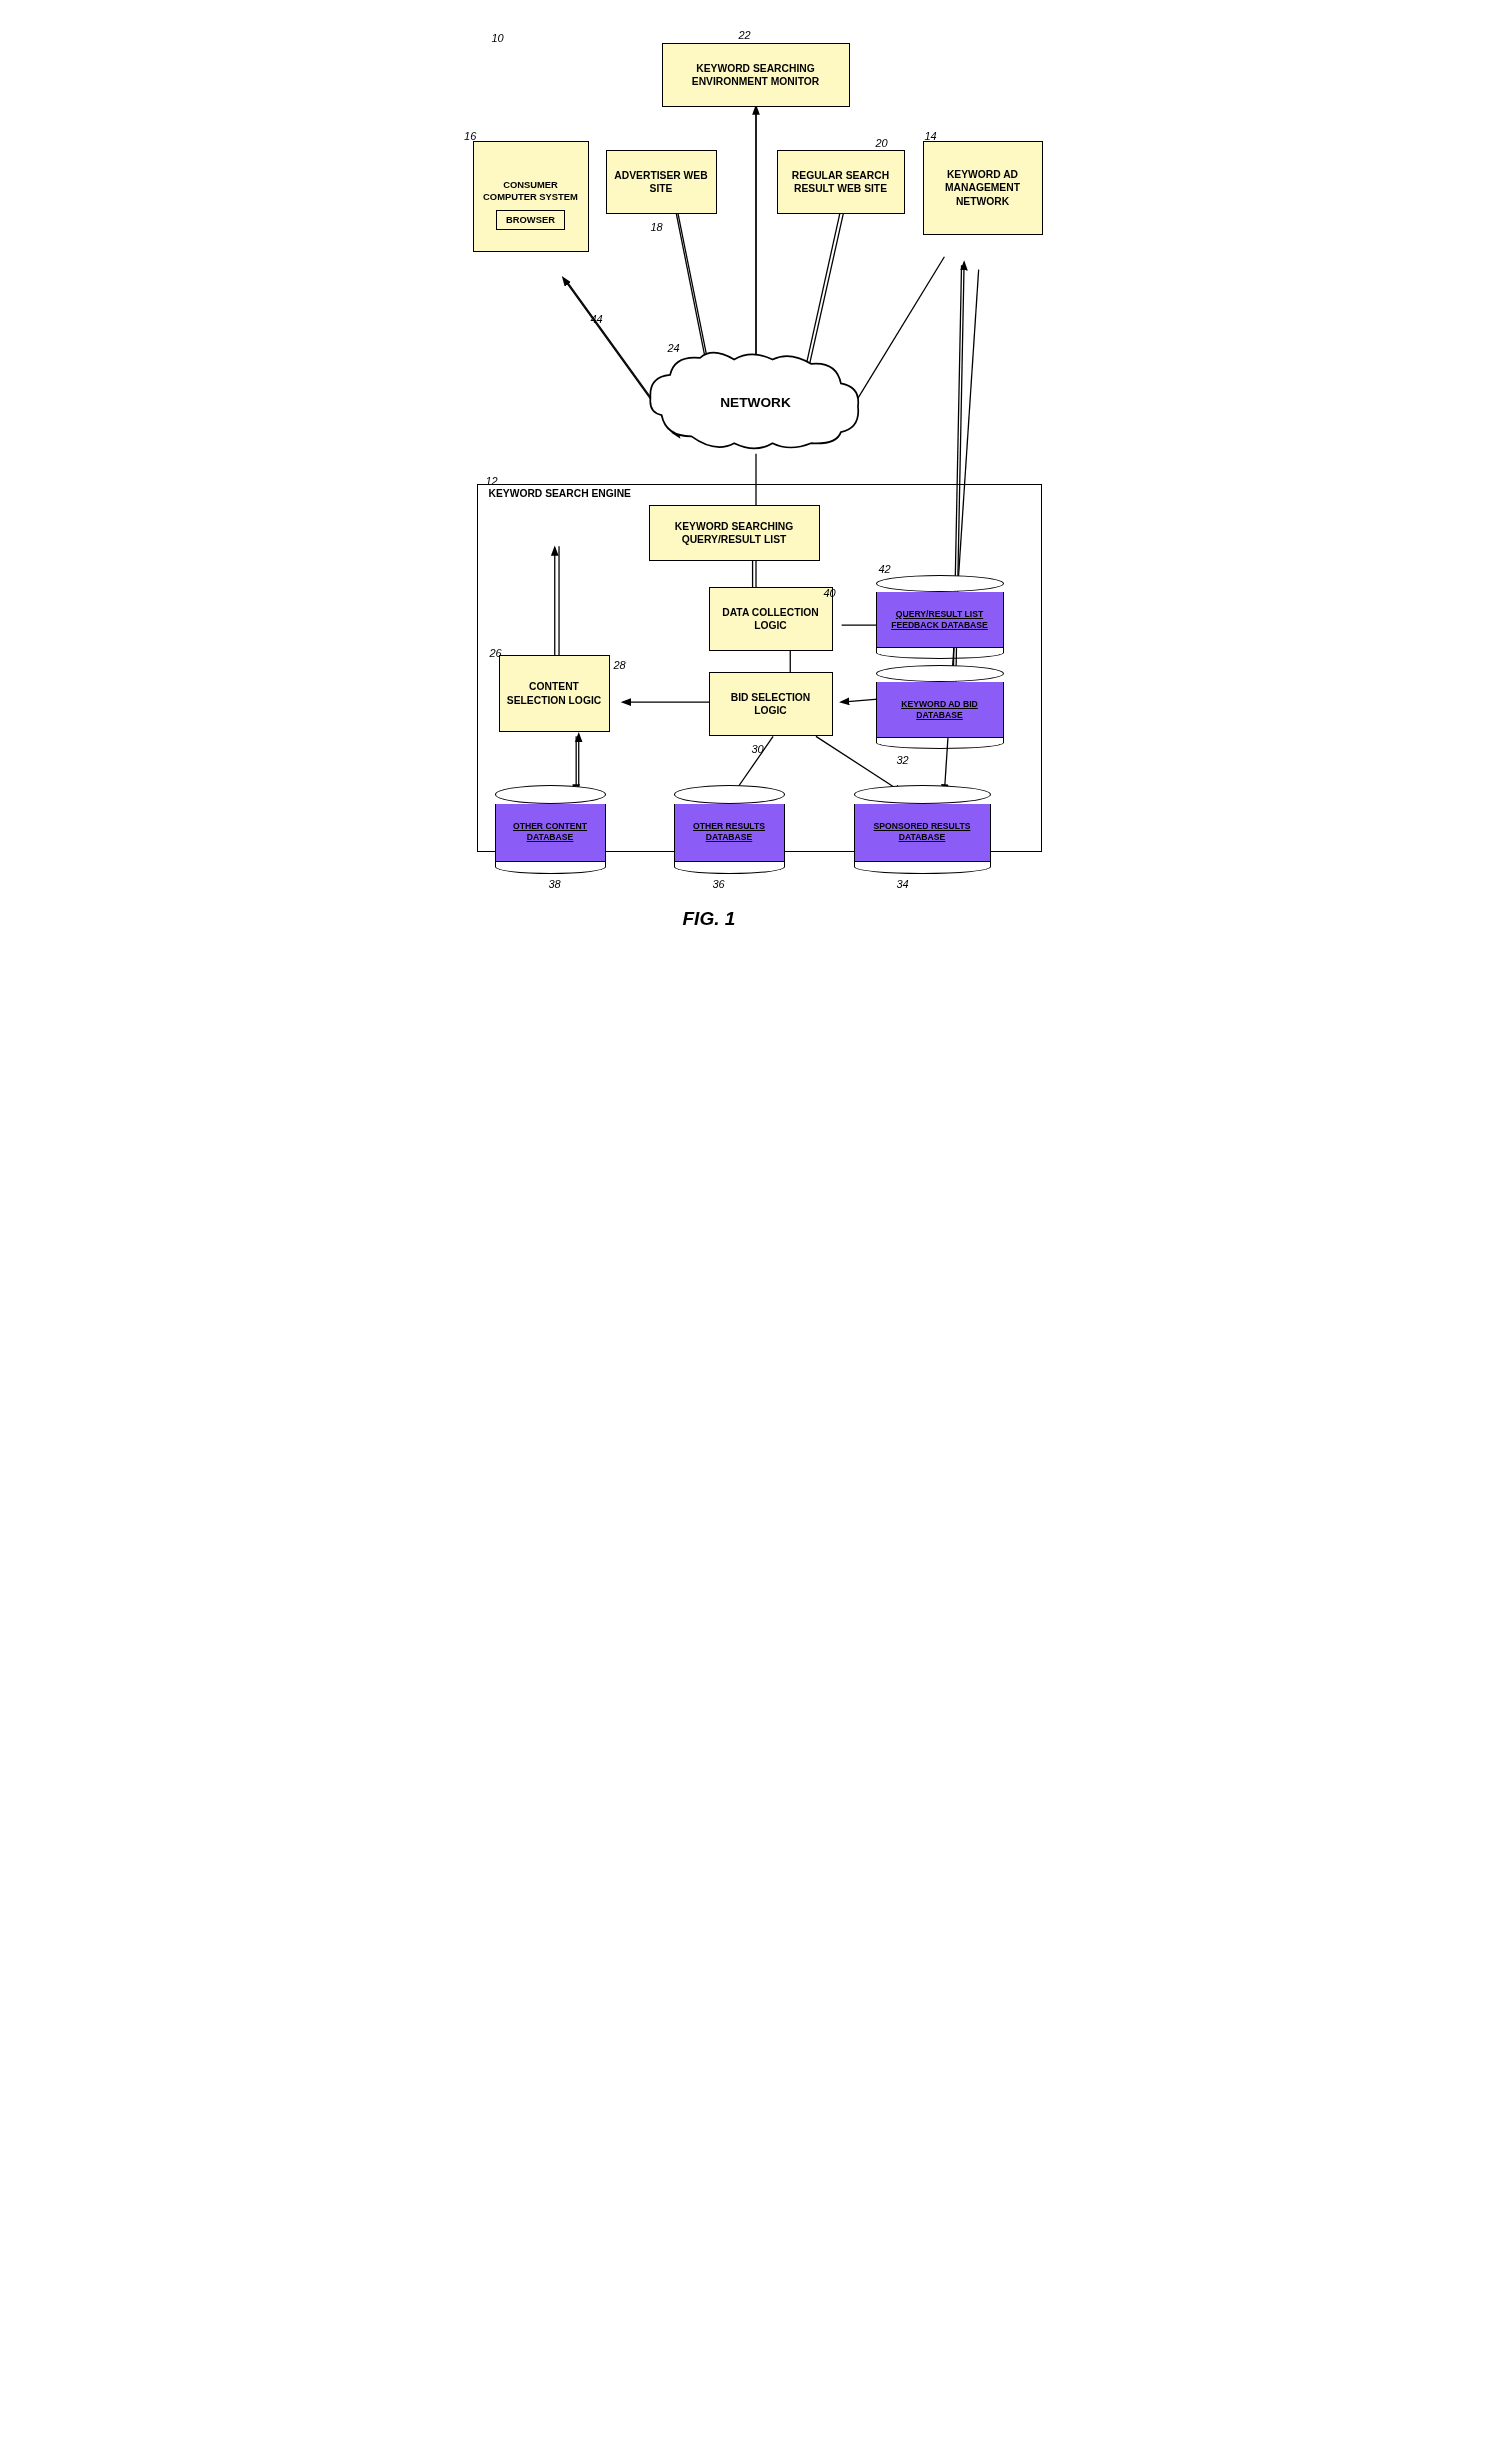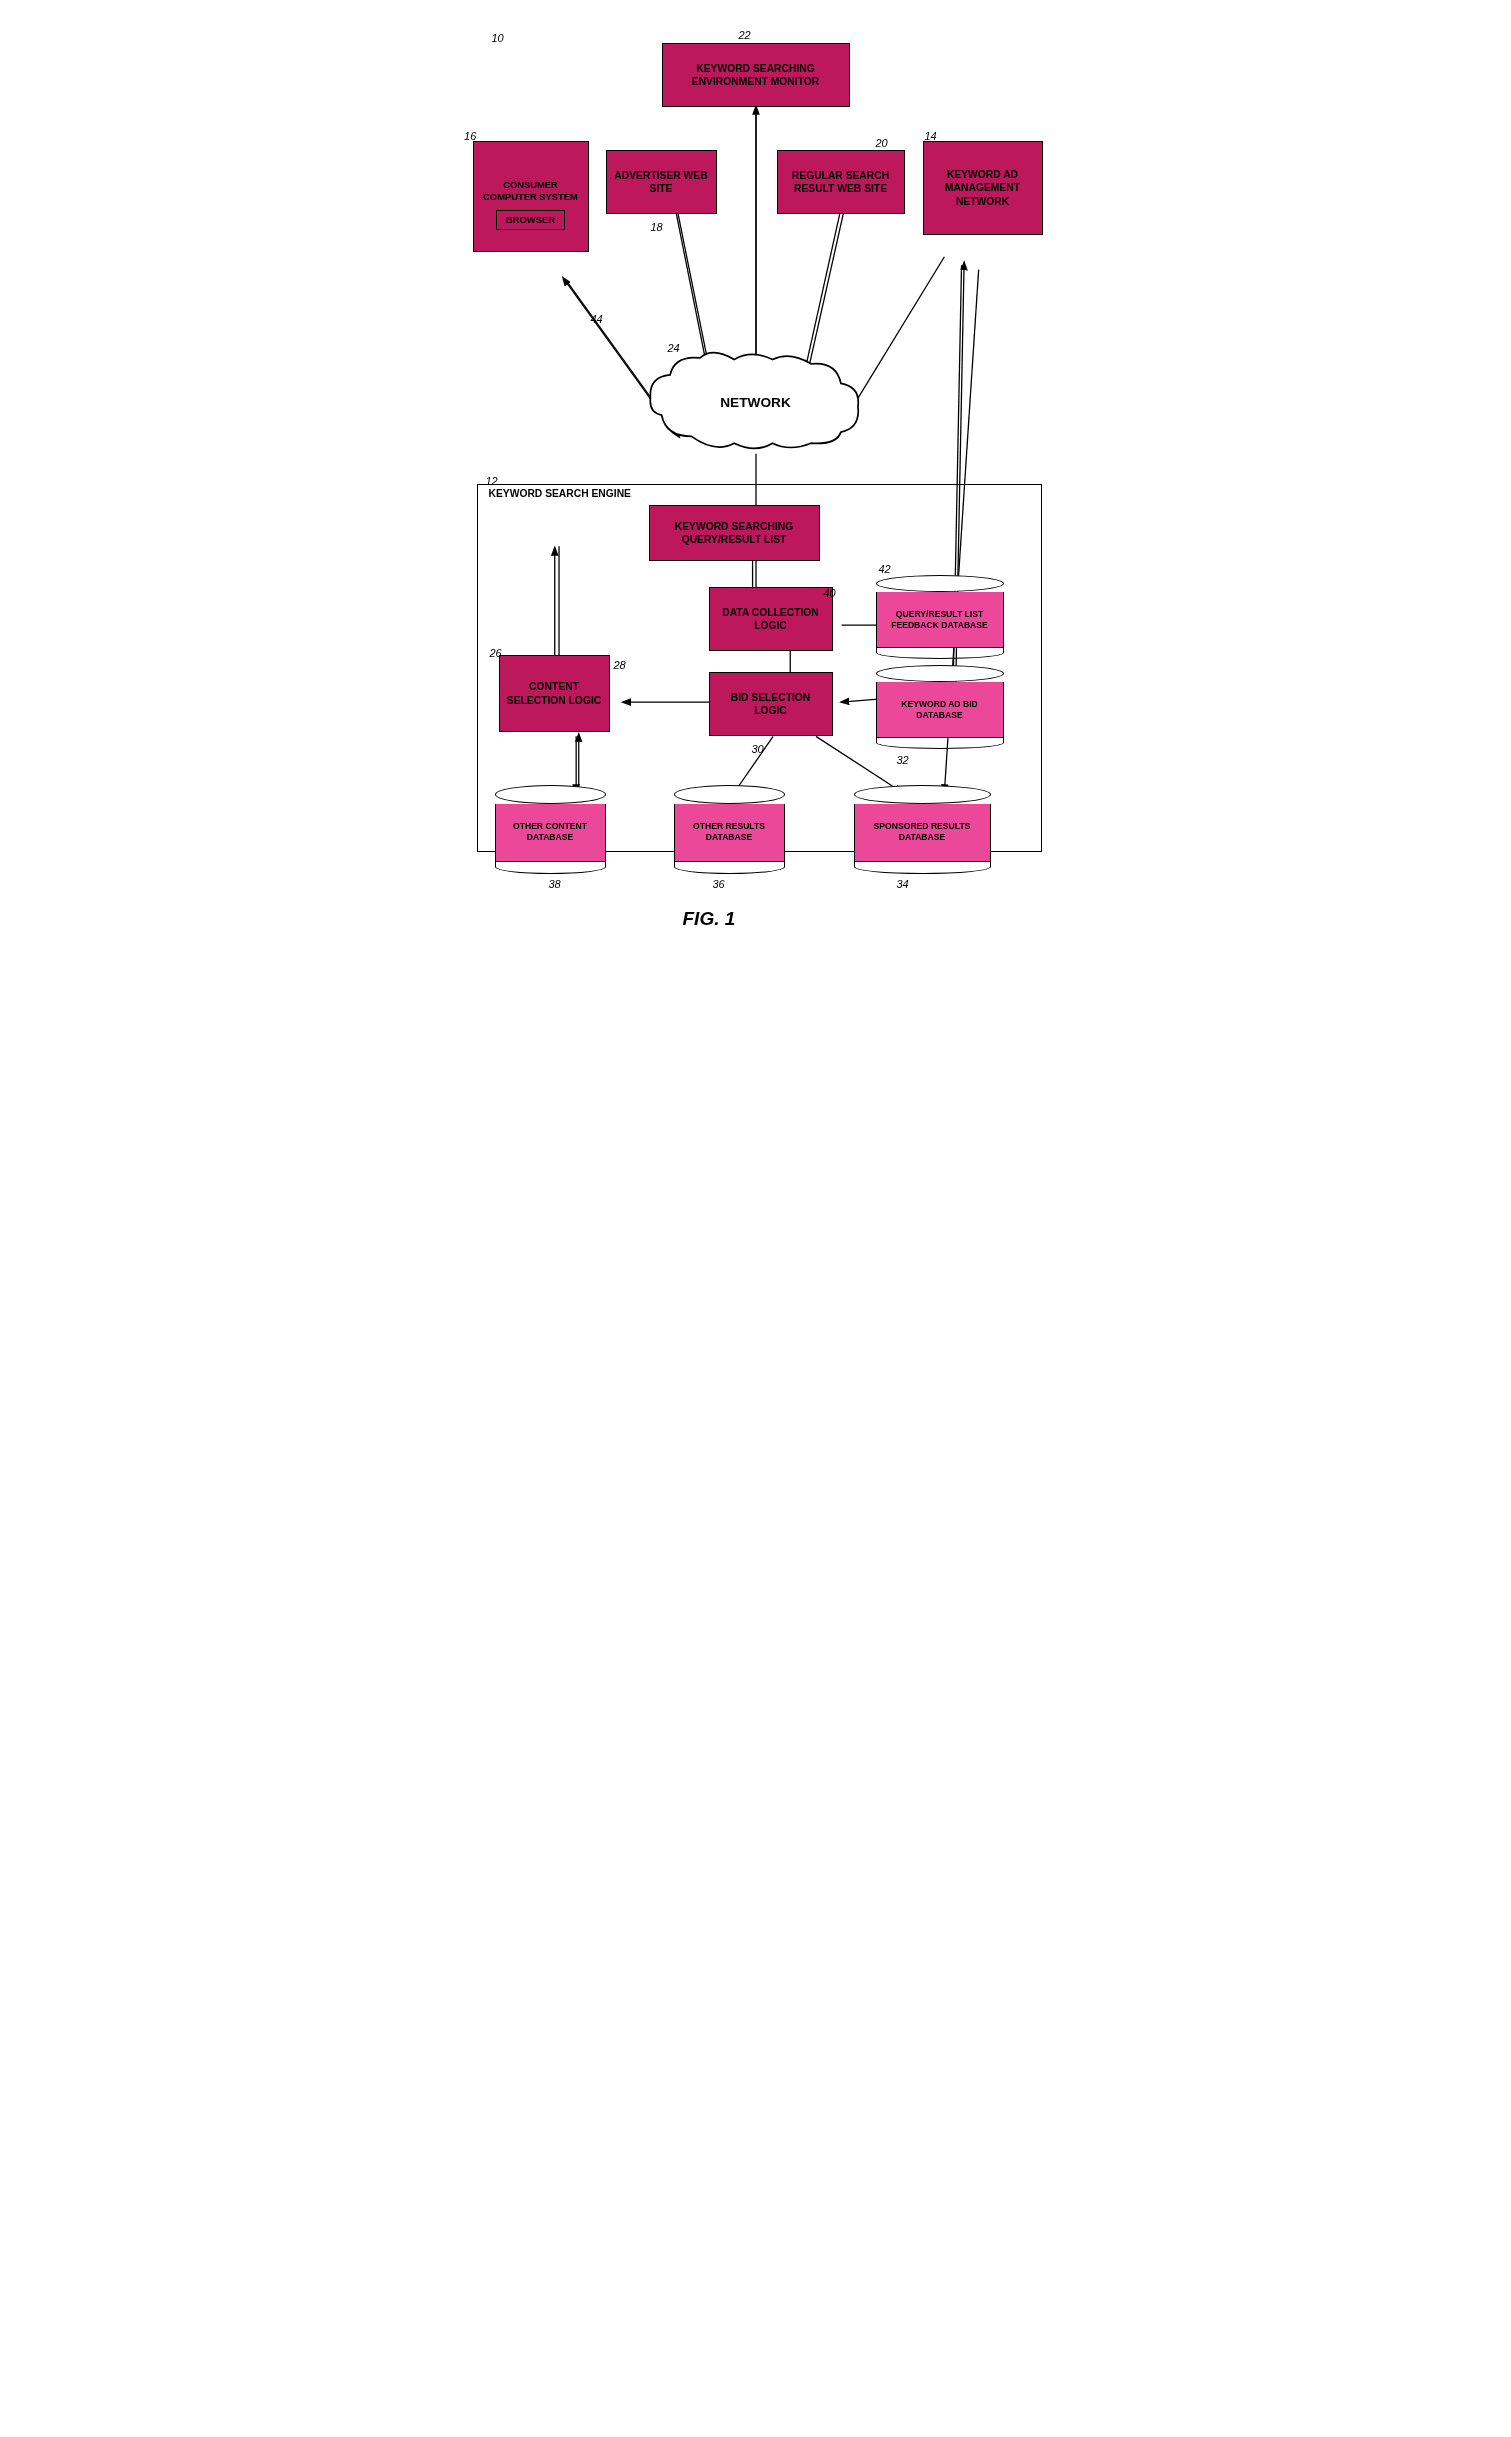--- a/index.html
+++ b/index.html
@@ -14,21 +14,21 @@
     }
     .diagram-container {
       position: relative;
       width: 600px;
       min-height: 942px;
       background: #fff;
     }
     .box {
       position: absolute;
       border: 1.7px solid #000;
-      background: #be185d;
+      background: #fef9c3;
       display: flex;
       align-items: center;
       justify-content: center;
       text-align: center;
       font-size: 10.3px;
       font-weight: bold;
       font-family: Arial, sans-serif;
       line-height: 1.3;
       padding: 5.1px;
     }
@@ -49,33 +49,34 @@
     
     .cylinder {
       position: absolute;
       display: flex;
       flex-direction: column;
       align-items: center;
       justify-content: center;
     }
     .cylinder-body {
       width: 100%;
-      background: #ec4899;
+      background: #8b5cf6;
       border-left: 1.7px solid #000;
       border-right: 1.7px solid #000;
       border-bottom: 1.7px solid #000;
       display: flex;
       align-items: center;
       justify-content: center;
       text-align: center;
       font-size: 9.4px;
       font-weight: bold;
       font-family: Arial, sans-serif;
       line-height: 1.3;
       padding: 3.4px;
+      text-decoration: underline;
     }
     .cylinder-top {
       width: 100%;
       border: 1.7px solid #000;
       border-radius: 50%;
       background: #fff;
     }
     
     .outer-box {
       position: absolute;

